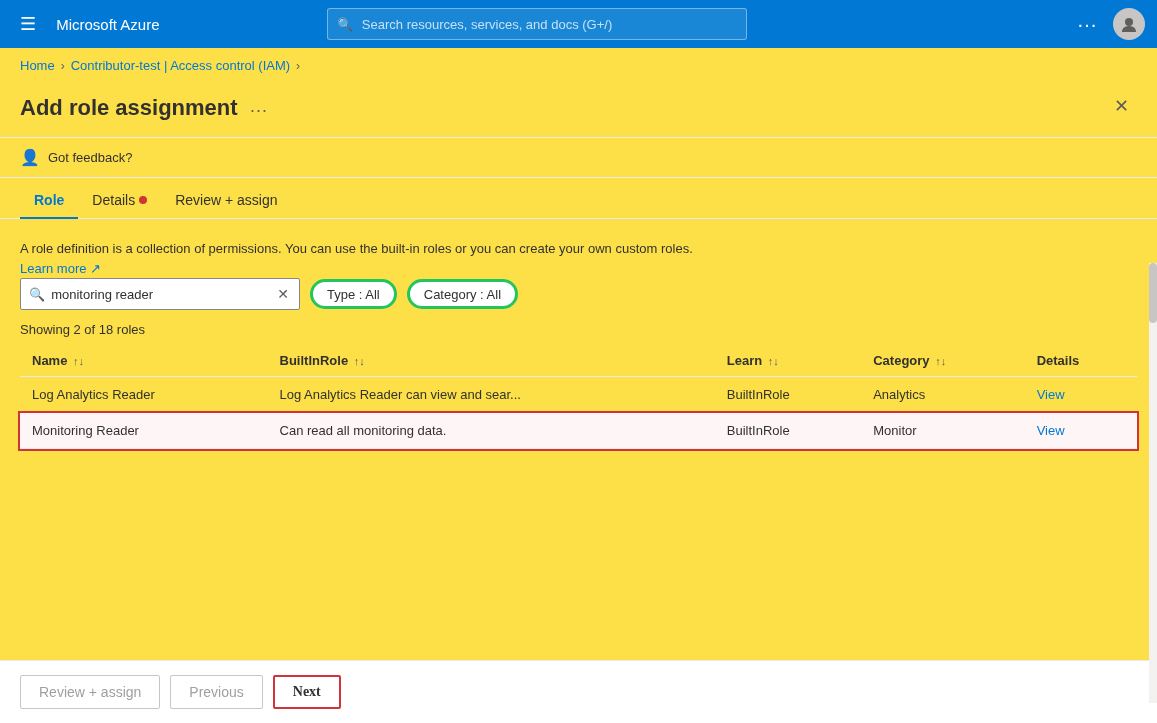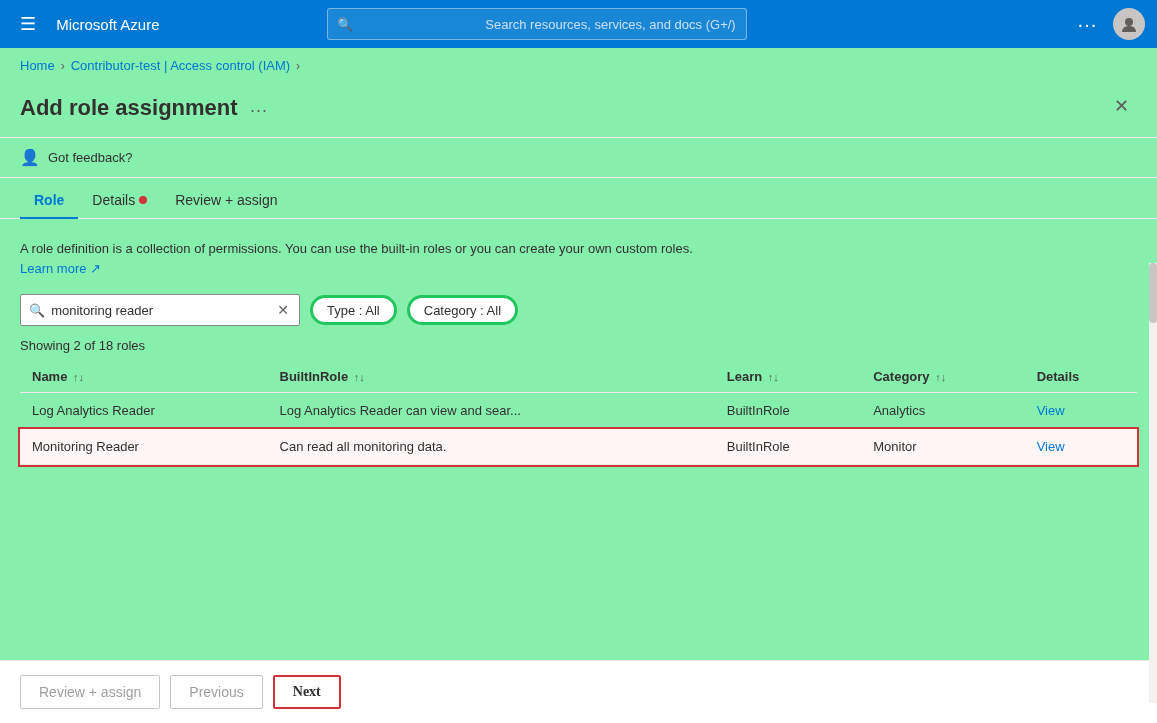--- a/index.html
+++ b/index.html
@@ -39,41 +39,40 @@
       gap: 8px;
       height: 32px;
     }
     .top-nav-search input {
       background: transparent;
       border: none;
       outline: none;
       color: white;
       font-size: 13px;
       width: 100%;
-      text-align: right;
     }
     .top-nav-search input::placeholder { color: rgba(255,255,255,0.75); }
     .top-nav-right {
       margin-left: auto;
       display: flex;
       align-items: center;
       gap: 8px;
     }
     .top-nav-dots { color: white; font-size: 20px; cursor: pointer; padding: 4px 8px; }
     .avatar {
       width: 32px; height: 32px;
       border-radius: 50%;
       background: #c8c6c4;
       display: flex; align-items: center; justify-content: center;
       color: #605e5c;
     }
 
     
     .main-container {
-      background: #86efac;
+      background: #fde047;
       min-height: calc(100vh - 48px);
       display: flex;
       flex-direction: column;
     }
 
     
     .breadcrumb {
       padding: 10px 20px;
       display: flex;
       align-items: center;
@@ -161,21 +160,20 @@
     
     .content {
       padding: 20px;
       flex: 1;
     }
 
     .description-text {
       font-size: 13px;
       color: #323130;
       line-height: 1.5;
-      margin-bottom: 16px;
       max-width: 700px;
     }
     .description-text a { color: #0078d4; text-decoration: none; }
 
     
     .filters-row {
       display: flex;
       align-items: center;
       gap: 10px;
       margin-bottom: 12px;

